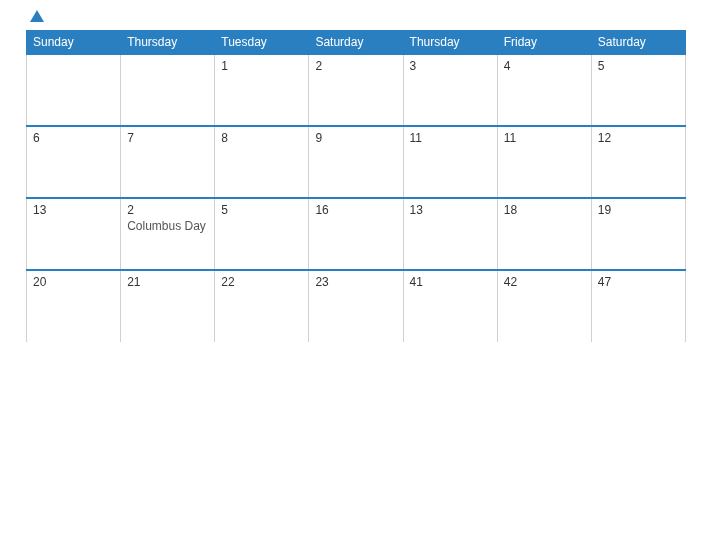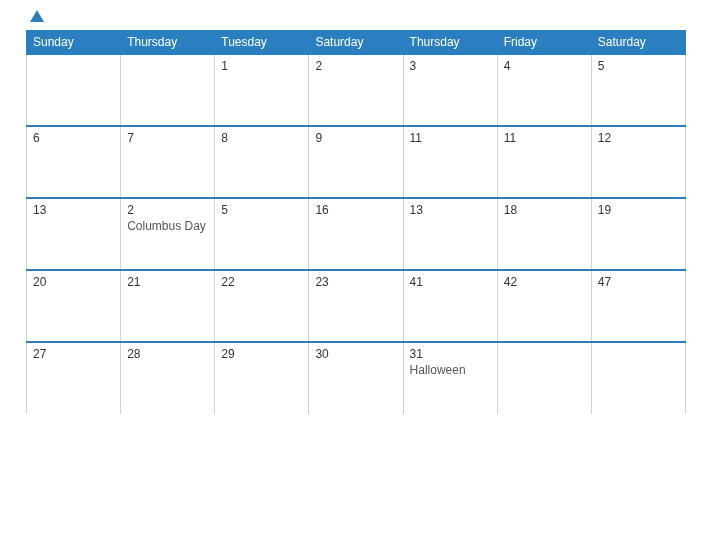--- a/index.html
+++ b/index.html
@@ -223,35 +223,15 @@
           <td>
             <span class="day-num">41</span>
           </td>
           <td>
             <span class="day-num">42</span>
           </td>
           <td>
             <span class="day-num">47</span>
           </td>
         </tr>
-        <tr>
-          <td>
-            <span class="day-num">27</span>
-          </td>
-          <td>
-            <span class="day-num">28</span>
-          </td>
-          <td>
-            <span class="day-num">29</span>
-          </td>
-          <td>
-            <span class="day-num">30</span>
-          </td>
-          <td>
-            <span class="day-num">31</span>
-            <span class="event">Halloween</span>
-          </td>
-          <td class="empty"></td>
-          <td class="empty"></td>
-        </tr>
       </tbody>
   </table>
 </div>
 
 </body></html>

